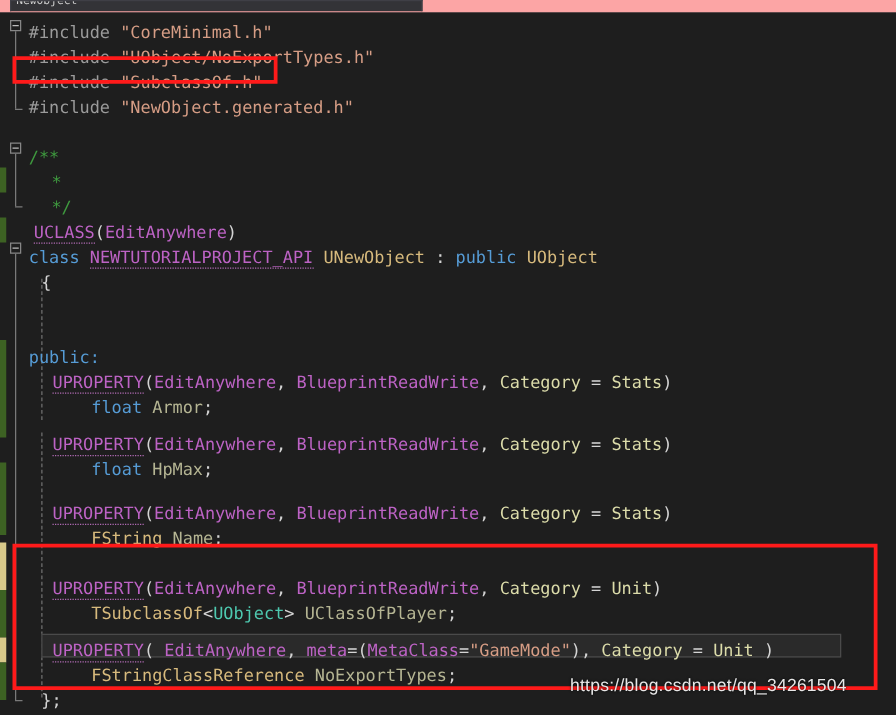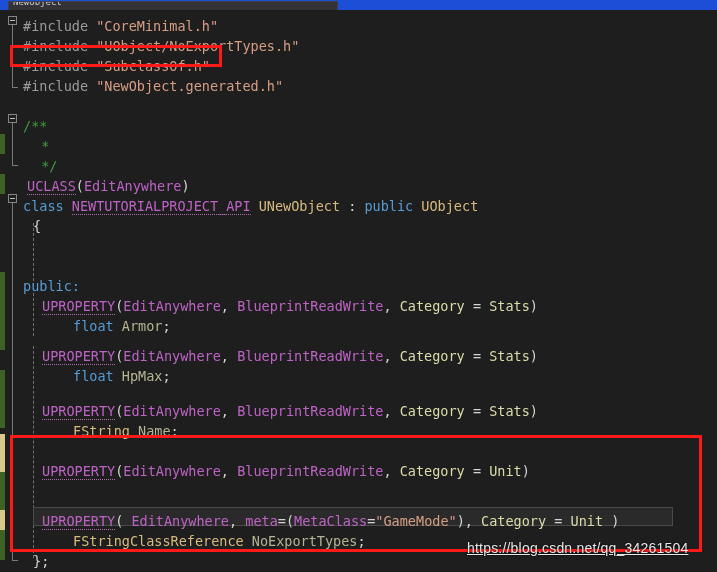--- a/index.html
+++ b/index.html
@@ -14,24 +14,24 @@
     background: #1e1e1e;
     overflow: hidden;
     font-family: "DejaVu Sans Mono", "Liberation Mono", monospace;
   }
 
   
   .topbar {
     position: absolute;
     left: 0; top: 0;
     width: 717px; height: 10px;
-    background: #1d4ed8;
+    background: #fca5a5;
     border-bottom: 1px solid #3f3f46;
     display: flex;
-    align-items: center;
+    align-items: flex-start;
     overflow: hidden;
   }
   .topcombo {
     height: 9px;
     background: #333337;
     border: 1px solid #3f3f46;
     border-bottom: none;
     color: #d0d0d0;
     font-size: 9px;
     line-height: 9px;
@@ -260,31 +260,32 @@
       
       <div class="line" style="top:391px; left:19px;"><span class="macro sugg">UPROPERTY</span><span class="pun">(</span><span class="macro">EditAnywhere</span><span class="pun">,</span> <span class="macro">BlueprintReadWrite</span><span class="pun">,</span> <span class="attr">Category</span> <span class="pun">=</span> <span class="attr">Stats</span><span class="pun">)</span></div>
 
       
       <div class="line" style="top:411px; left:50px;"><span class="type">FString</span> <span class="ident">Name</span><span class="pun">;</span></div>
 
       
       <div class="line" style="top:451px; left:19px;"><span class="macro sugg">UPROPERTY</span><span class="pun">(</span><span class="macro">EditAnywhere</span><span class="pun">,</span> <span class="macro">BlueprintReadWrite</span><span class="pun">,</span> <span class="attr">Category</span> <span class="pun">=</span> <span class="attr">Unit</span><span class="pun">)</span></div>
 
       
+      <div class="line" style="top:471px; left:50px;"><span class="type">TSubclassOf</span><span class="pun">&lt;</span><span class="typec">UObject</span><span class="pun">&gt;</span> <span class="ident">UClassOfPlayer</span><span class="pun">;</span></div>
 
       
       <div class="line" style="top:501px; left:19px;"><span class="macro sugg">UPROPERTY</span><span class="pun">(</span> <span class="macro">EditAnywhere</span><span class="pun">,</span> <span class="macro">meta</span><span class="pun">=</span><span class="pun">(</span><span class="macro">MetaClass</span><span class="pun">=</span><span class="str">"GameMode"</span><span class="pun">)</span><span class="pun">,</span> <span class="attr">Category</span> <span class="pun">=</span> <span class="attr">Unit</span> <span class="pun">)</span></div>
 
       
       <div class="line" style="top:521px; left:50px;"><span class="type">FStringClassReference</span> <span class="ident">NoExportTypes</span><span class="pun">;</span></div>
 
       
       <div class="line" style="top:541px; left:10px;"><span class="pun">};</span></div>
 
     </div>
   </div>
 
   <div class="redbox" style="left:10px; top:45px; width:212px; height:22px;"></div>
   <div class="redbox" style="left:10px; top:435px; width:692px; height:117px;"></div>
 
-  <div class="watermark" style="left:467px; top:540px;text-decoration:underline;">https://blog.csdn.net/qq_34261504</div>
+  <div class="watermark" style="left:456px; top:540px;">https://blog.csdn.net/qq_34261504</div>
 
 </div>
 
 </body></html>

